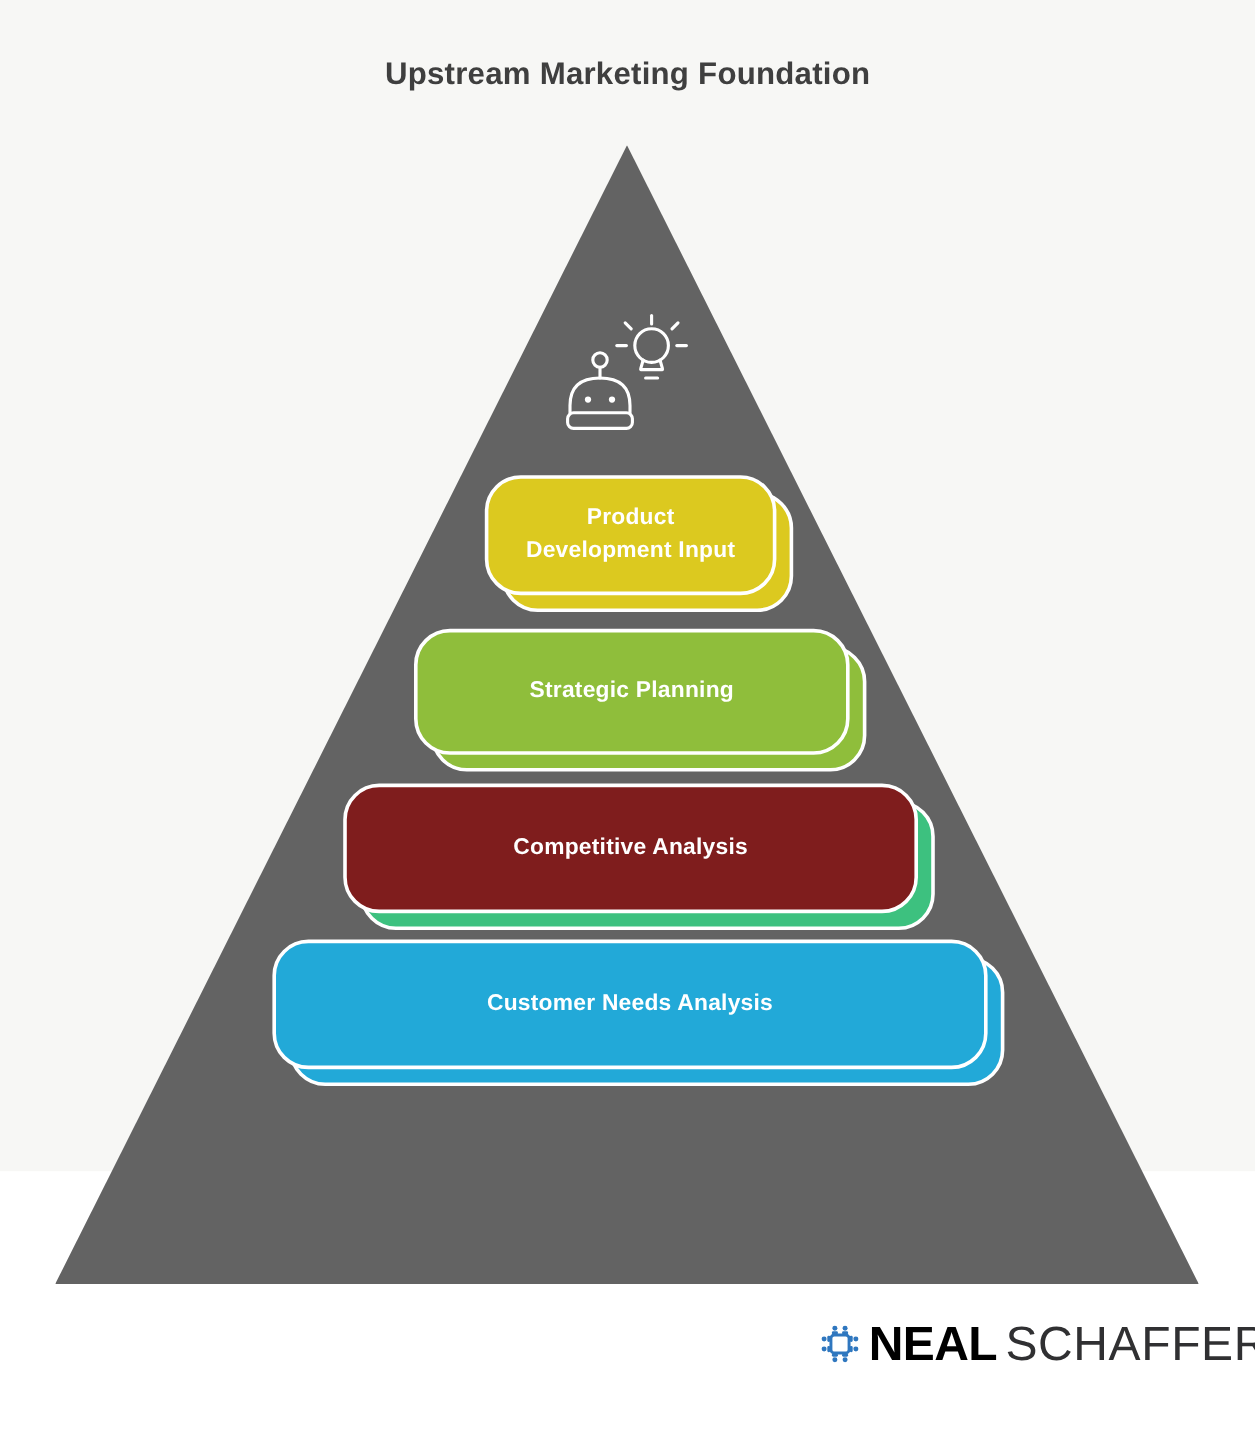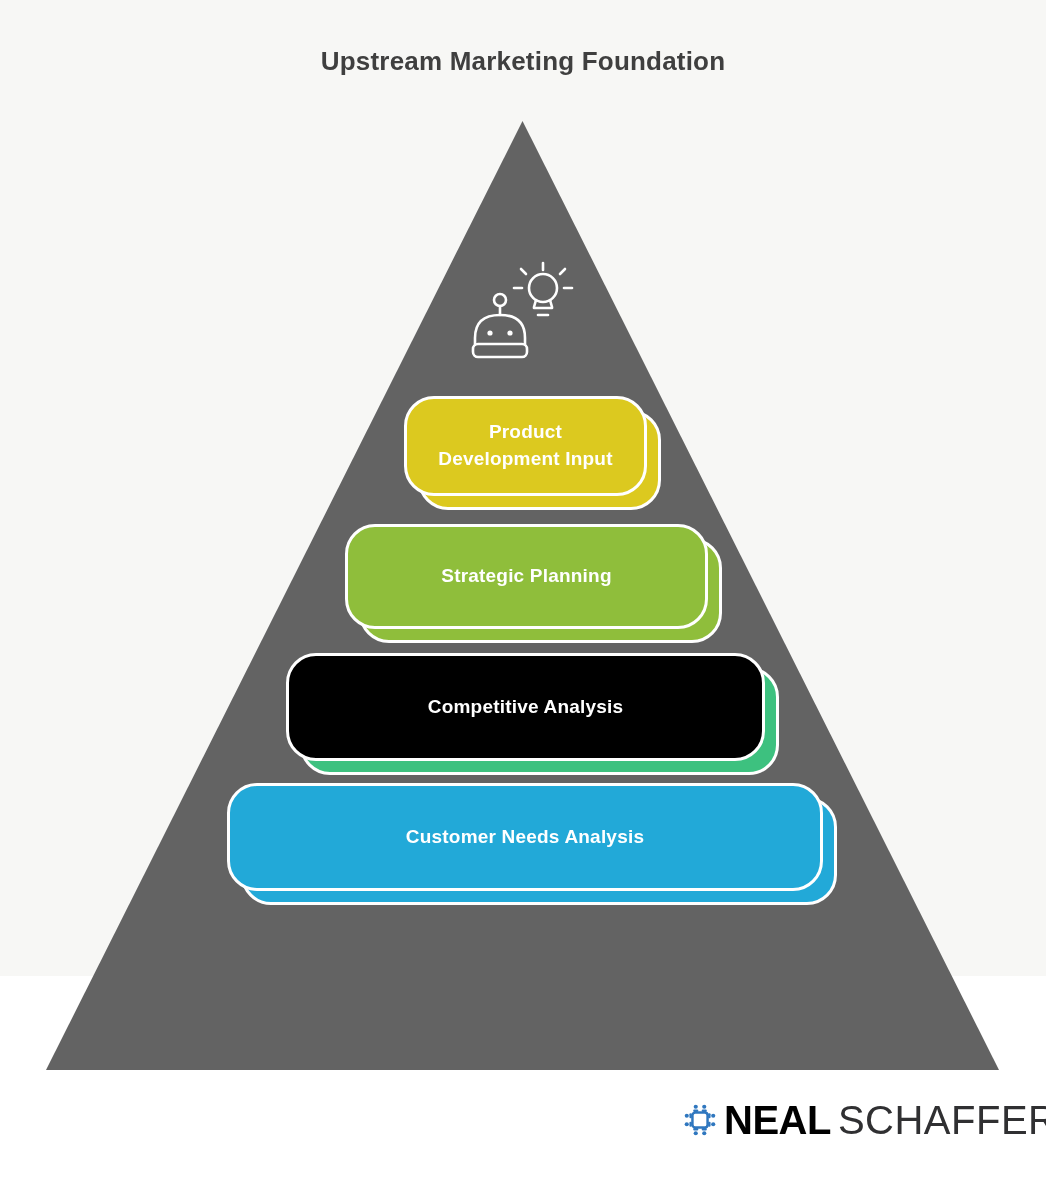--- a/index.html
+++ b/index.html
@@ -141,21 +141,21 @@
 
   <div class="level level-1">
     <div class="bar-card shadow" style="background: rgb(143, 190, 59);"></div>
     <div class="bar-card bar-face" style="background: rgb(143, 190, 59);">
       <span class="bar-label">Strategic Planning</span>
     </div>
   </div>
 
   <div class="level level-2">
     <div class="bar-card shadow" style="background: rgb(61, 193, 127);"></div>
-    <div class="bar-card bar-face" style="background: #000000;">
+    <div class="bar-card bar-face" style="background: #7f1d1d;">
       <span class="bar-label">Competitive Analysis</span>
     </div>
   </div>
 
   <div class="level level-3">
     <div class="bar-card shadow" style="background: rgb(34, 169, 216);"></div>
     <div class="bar-card bar-face" style="background: rgb(34, 169, 216);">
       <span class="bar-label">Customer Needs Analysis</span>
     </div>
   </div>

